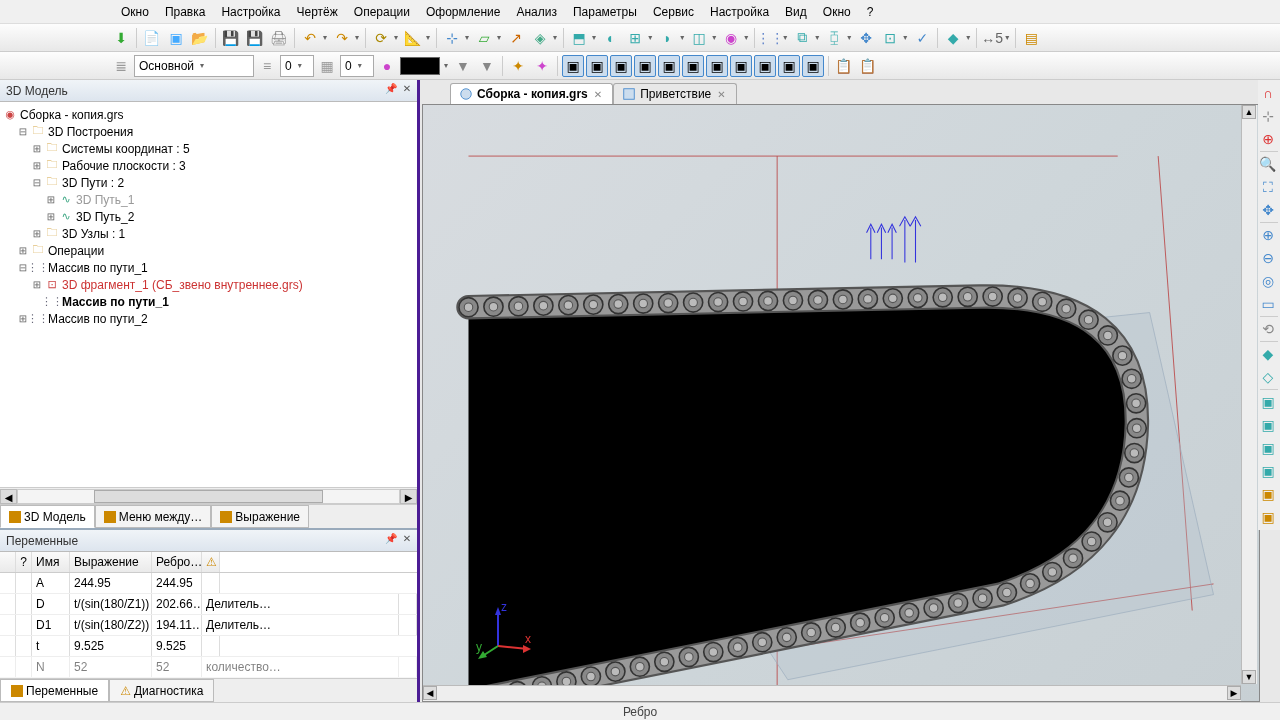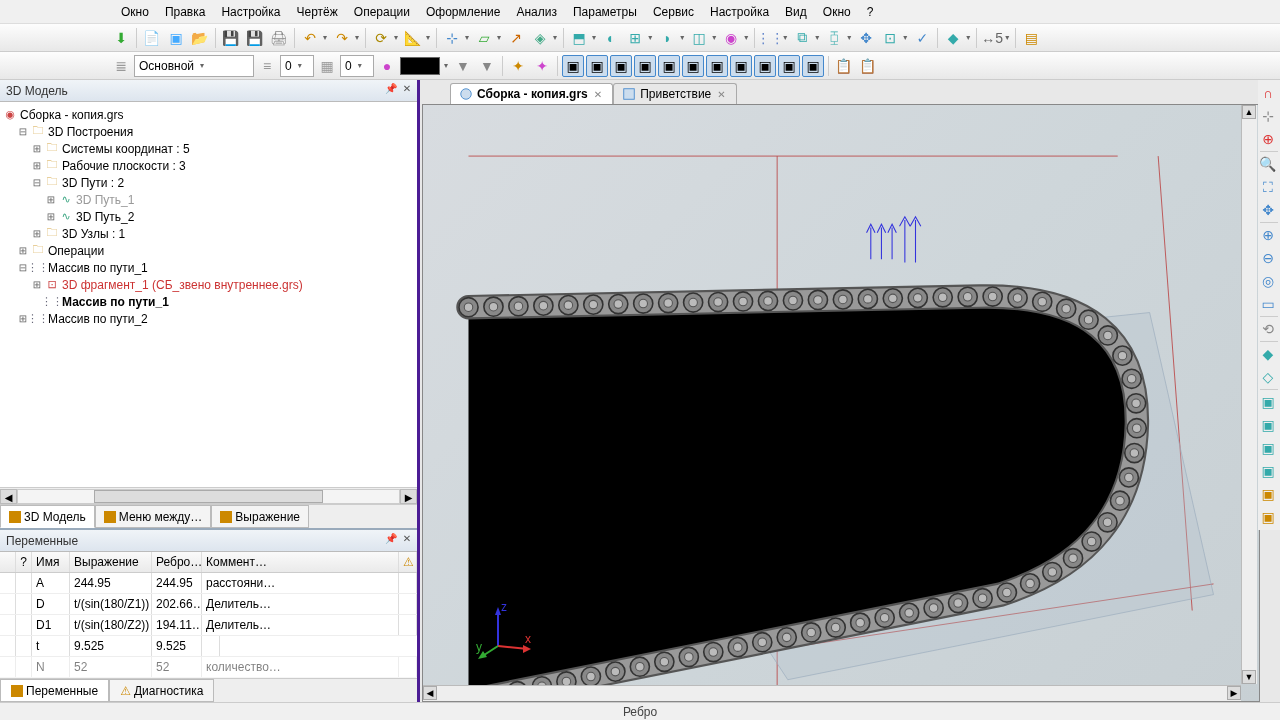--- a/index.html
+++ b/index.html
@@ -344,32 +344,30 @@
         <span class="pin">📌</span>
         <span class="close">✕</span>
       </div>
       <div class="vars-table">
         <div class="vth">
           <div class="c0"></div>
           <div class="c1">?</div>
           <div class="c2">Имя</div>
           <div class="c3">Выражение</div>
           <div class="c4">Ребро…</div>
-          <div class="c5">Коммент…</div>
           <div class="c6">
               <span style="color:#c80">⚠</span>
             </div>
         </div>
         <div class="vtr">
             <div class="c0"></div>
             <div class="c1"></div>
             <div class="c2">A</div>
             <div class="c3">244.95</div>
             <div class="c4">244.95</div>
-            <div class="c5">расстояни…</div>
             <div class="c6"></div>
           </div>
         <div class="vtr">
             <div class="c0"></div>
             <div class="c1"></div>
             <div class="c2">D</div>
             <div class="c3">t/(sin(180/Z1))</div>
             <div class="c4">202.66…</div>
             <div class="c5">Делитель…</div>
             <div class="c6"></div>

